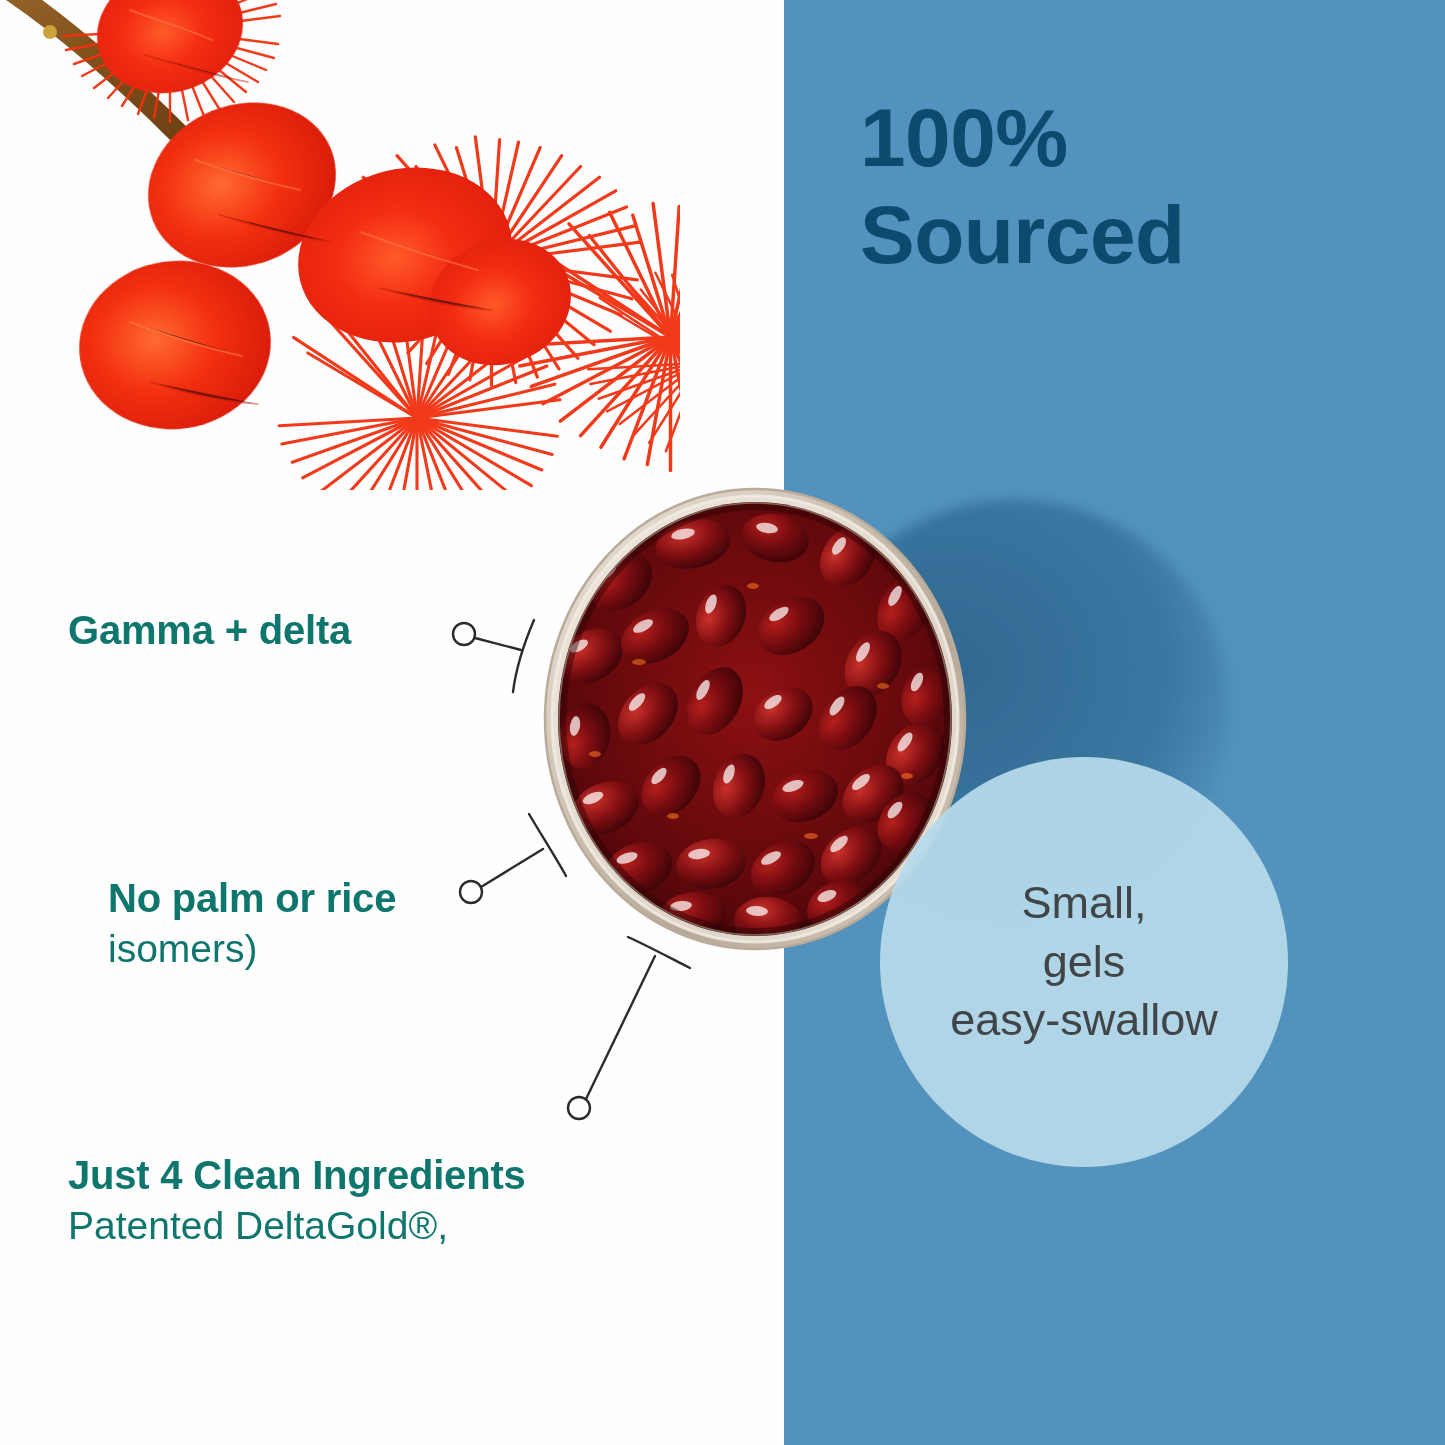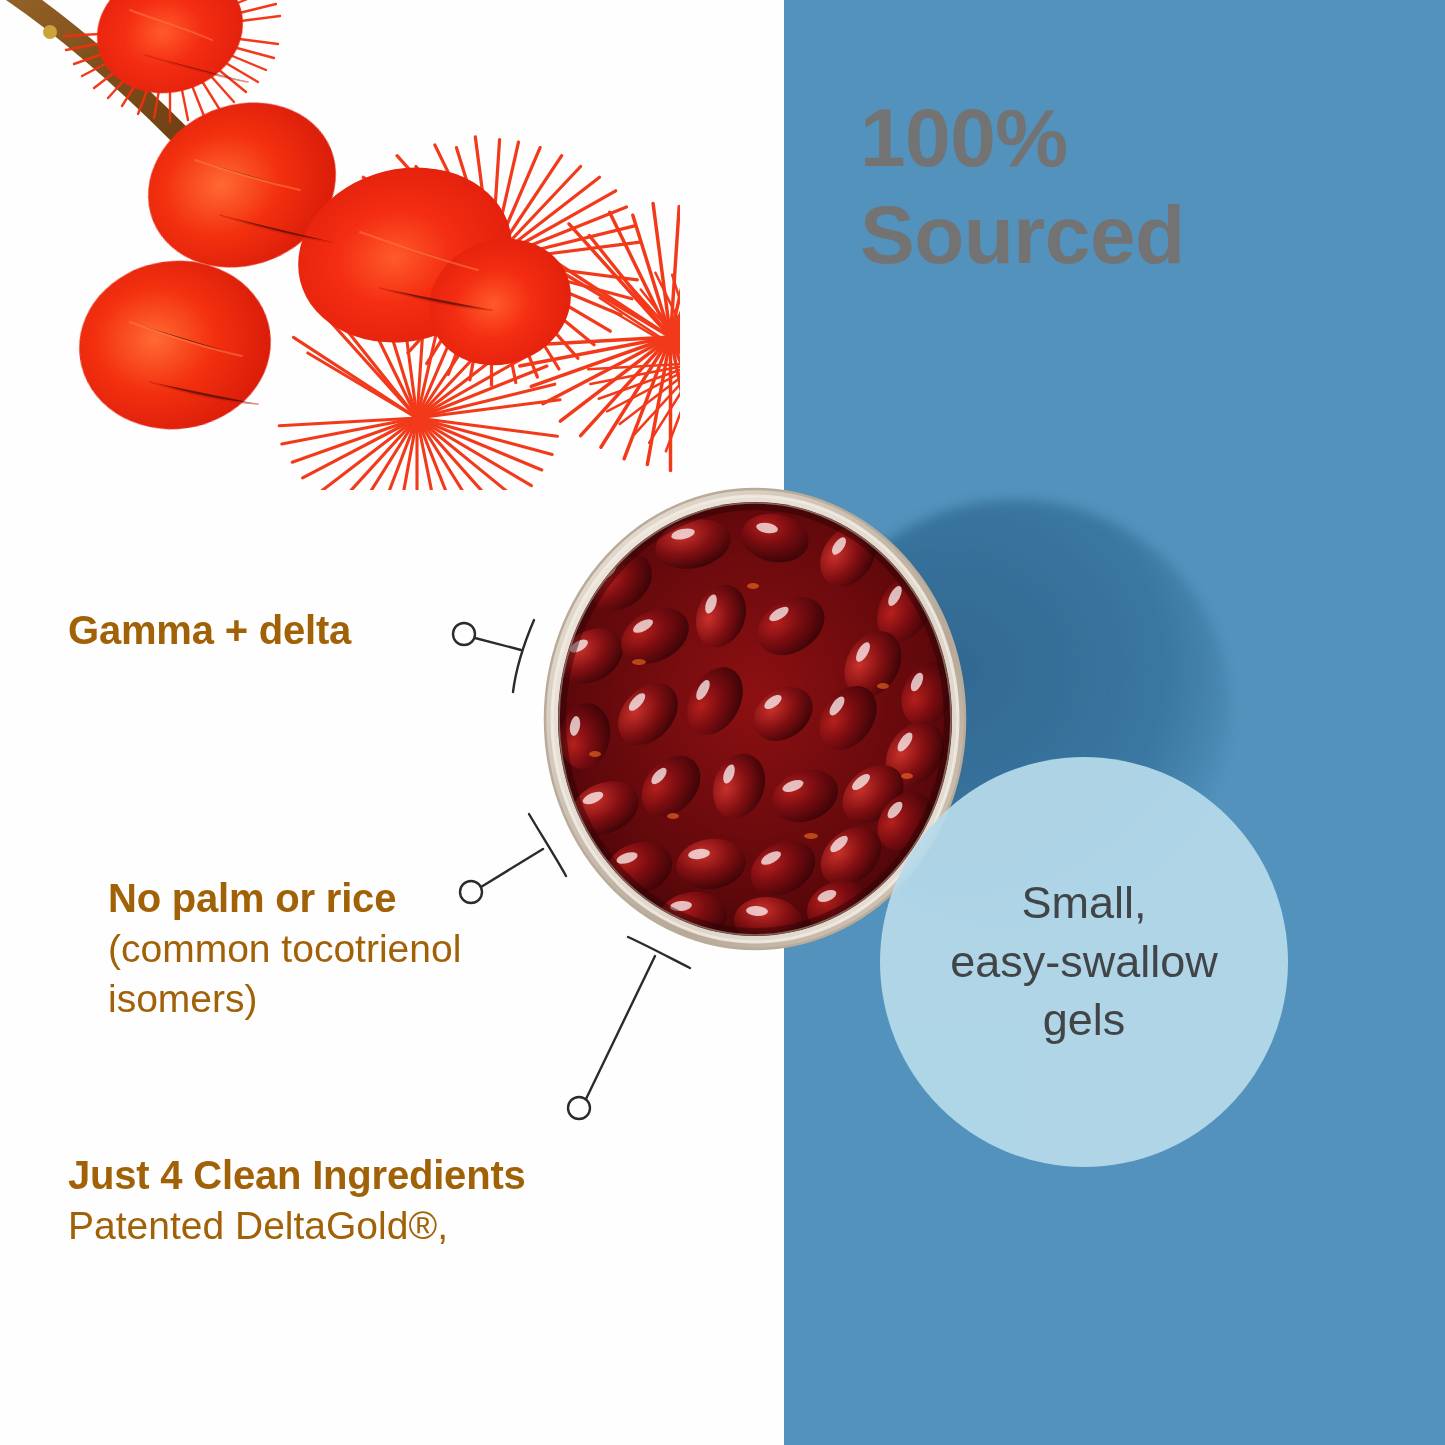--- a/index.html
+++ b/index.html
@@ -29,21 +29,21 @@
     width: 661px; height: 1445px;
     background: #5292bc;
   }
 
   
   .headline {
     position: absolute;
     left: 860px;
     top: 90px;
     width: 560px;
-    color: #737373;
+    color: #0c4a6e;
     font-size: 82px;
     font-weight: bold;
     line-height: 1.18;
     letter-spacing: -0.5px;
   }
   .headline .hl-line { display: block; white-space: nowrap; }
 
   
   .pods {
     position: absolute;
@@ -86,21 +86,21 @@
     text-align: center;
     color: #404040;
     font-size: 45px;
     line-height: 1.30;
     font-weight: 400;
     letter-spacing: 0px;
   }
   .circle-badge-text span { display: block; white-space: nowrap; }
 
   
-  .callout { position: absolute; color: #a16207; }
+  .callout { position: absolute; color: #0f766e; }
   .callout .c-title {
     font-weight: bold;
     font-size: 40px;
     line-height: 1.20;
     letter-spacing: -0.2px;
   }
   .callout .c-title span { display: block; white-space: nowrap; }
   .callout .c-sub {
     font-weight: 400;
     font-size: 39px;
@@ -351,22 +351,22 @@
     </g>
 
     <ellipse cx="212" cy="233" rx="210" ry="230" fill="none" stroke="#b9ab9a" stroke-width="2.5"></ellipse>
     <ellipse cx="212" cy="233" rx="203" ry="223" fill="none" stroke="#f1ebe3" stroke-width="3" opacity="0.85"></ellipse>
     <ellipse cx="212" cy="233" rx="196" ry="216" fill="none" stroke="#8d7f70" stroke-width="1.6" opacity="0.8"></ellipse>
   </svg>
 
   <div class="circle-badge">
     <div class="circle-badge-text">
       <span>Small,</span>
+      <span>gels</span>
       <span>easy-swallow</span>
-      <span>gels</span>
     </div>
   </div>
 
   <svg class="leaders" viewBox="0 0 1445 1445">
     <g stroke="#2b2b2b" stroke-width="2.4" fill="none" stroke-linecap="round">
 
       <circle cx="464" cy="634" r="11"></circle>
       <path d="M 475 638 L 521 650"></path>
       <path d="M 534 620 C 522 648, 516 668, 513 692"></path>
 
@@ -384,21 +384,20 @@
     <div class="c-title">
       <span>Gamma + delta</span>
     </div>
   </div>
 
   <div class="callout" id="callout-2">
     <div class="c-title">
       <span>No palm or rice</span>
     </div>
     <div class="c-sub">
-      <span>(common tocotrienol</span>
       <span>isomers)</span>
     </div>
   </div>
 
   <div class="callout" id="callout-3">
     <div class="c-title">
       <span>Just 4 Clean Ingredients</span>
     </div>
     <div class="c-sub">
       <span>Patented DeltaGold®,</span>

